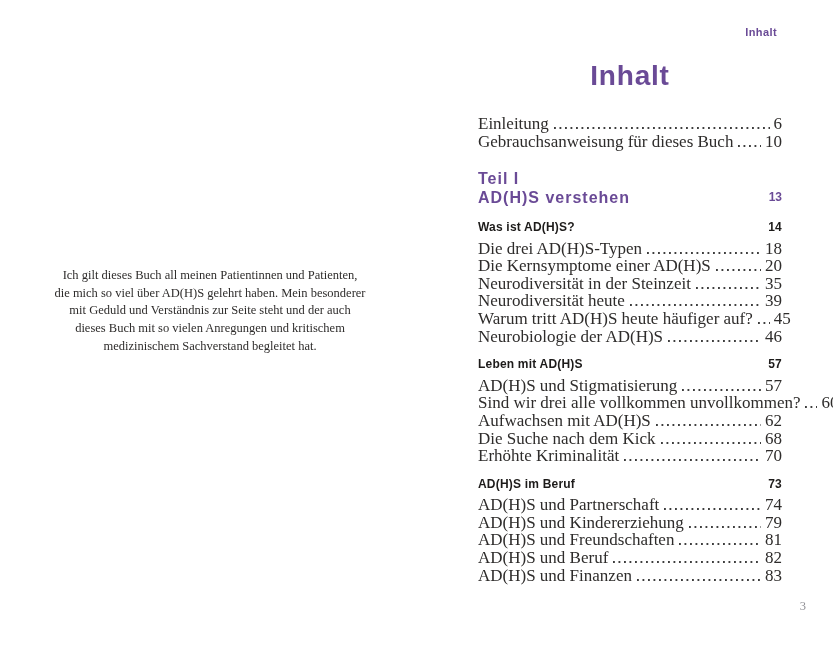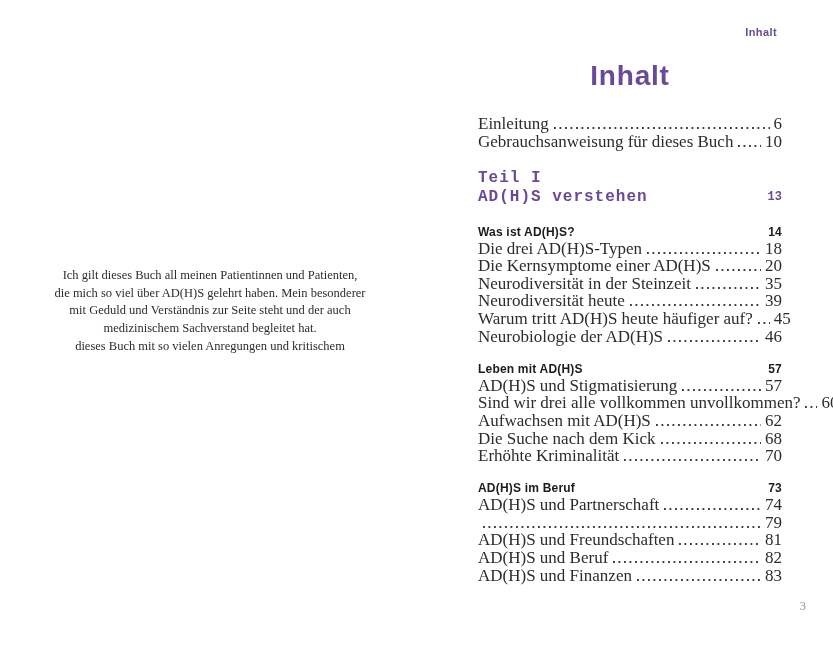--- a/index.html
+++ b/index.html
@@ -73,31 +73,31 @@
     background-image:radial-gradient(circle at 1px 1px, #3d3d3d 0.9px, transparent 1.2px);
     background-size:5.5px 2px;
     background-repeat:repeat-x;
     background-position:left bottom;
   }
 
   .part {
     display:flex;
     align-items:flex-end;
     margin-top:20px;
-    font-family:Liberation Mono, monospace;
+    font-family:Liberation Sans, sans-serif;
     font-weight:bold;
     color:#6a4a96;
   }
   .part-lines { flex:1 1 auto; font-size:16px; line-height:19px; letter-spacing:1px; }
   .part-page  { flex:0 0 auto; font-size:12px; line-height:19px; }
 
   .section { margin-top:13px; }
   .section-header {
     display:flex;
-    align-items:flex-end;
+    align-items:flex-start;
     height:18.5px;
     font-family:"Liberation Sans", sans-serif;
     font-weight:bold;
     font-size:12px;
     letter-spacing:0.2px;
     color:#1d1b1a;
     white-space:nowrap;
   }
   .section-header .spacer { flex:1 1 auto; }
 
@@ -110,22 +110,22 @@
     color:#8f8f94;
   }
 </style>
 </head>
 <body>
 
 <div class="dedication">
   <div>Ich gilt dieses Buch all meinen Patientinnen und Patienten,</div>
   <div>die mich so viel über AD(H)S gelehrt haben. Mein besonderer</div>
   <div>mit Geduld und Verständnis zur Seite steht und der auch</div>
+  <div>dieses Buch mit so vielen Anregungen und kritischem</div>
   <div>medizinischem Sachverstand begleitet hat.</div>
-  <div>dieses Buch mit so vielen Anregungen und kritischem</div>
 </div>
 
 <div class="running-header">Inhalt</div>
 
 <div class="toc-title">Inhalt</div>
 
 <div class="toc">
 
   <div class="entry">
     <span class="label">Einleitung</span>
@@ -222,20 +222,21 @@
       <span>AD(H)S im Beruf</span>
       <span class="spacer"></span>
       <span>73</span>
     </div>
     <div class="entry">
       <span class="label">AD(H)S und Partnerschaft</span>
       <span class="dots"></span>
       <span class="page">74</span>
     </div>
     <div class="entry">
+      <span class="label">AD(H)S und Kindererziehung</span>
       <span class="dots"></span>
       <span class="page">79</span>
     </div>
     <div class="entry">
       <span class="label">AD(H)S und Freundschaften</span>
       <span class="dots"></span>
       <span class="page">81</span>
     </div>
     <div class="entry">
       <span class="label">AD(H)S und Beruf</span>

